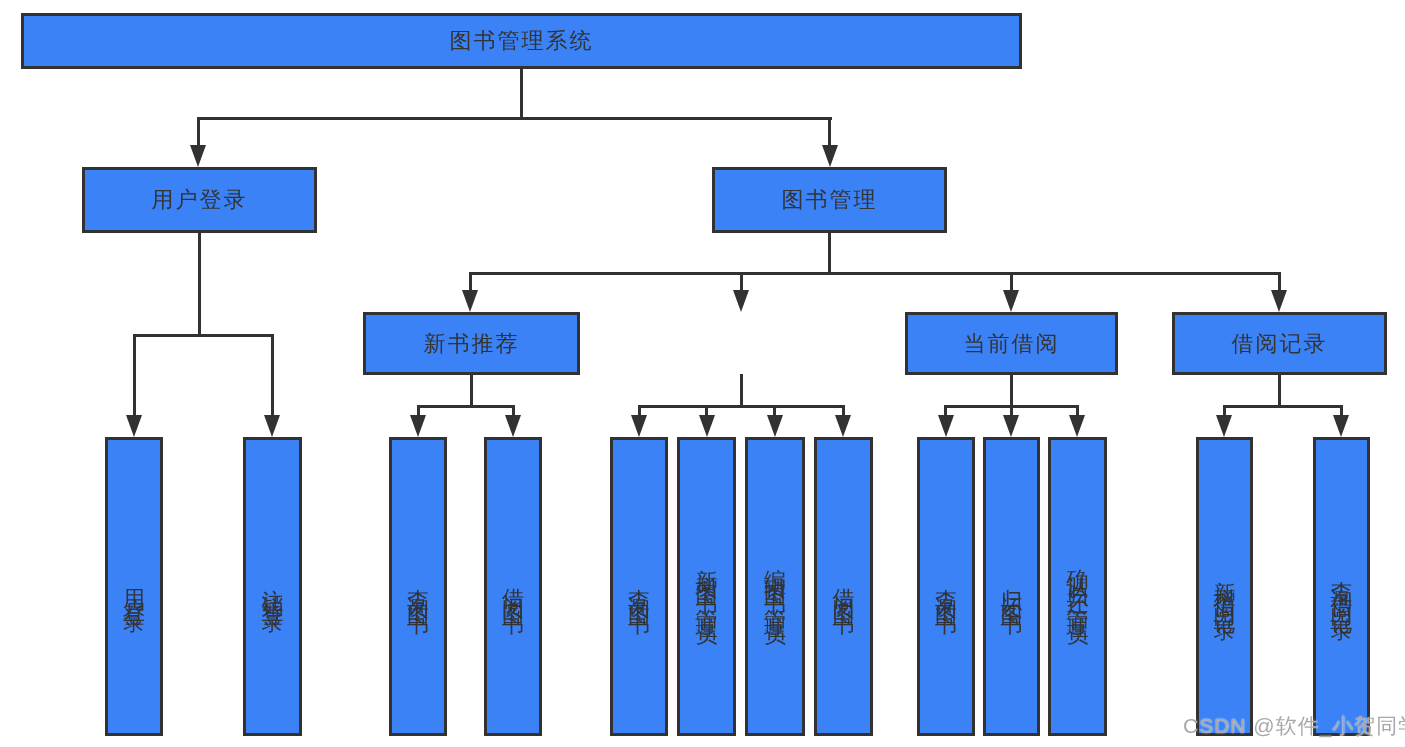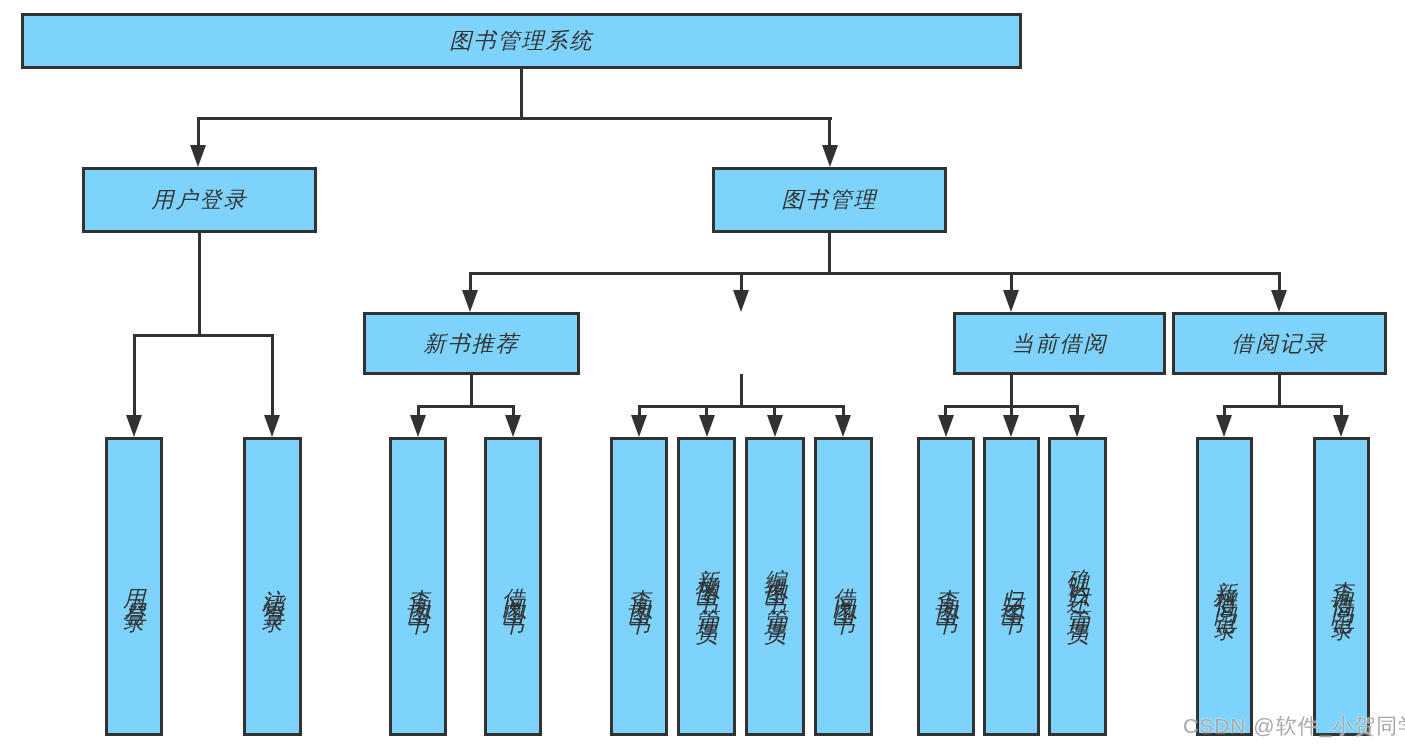--- a/index.html
+++ b/index.html
@@ -13,25 +13,24 @@
     position:relative;
     width:1405px;height:747px;
     background:var(--background);
     font-family:"Liberation Sans","DejaVu Sans",sans-serif;
     color:var(--text);
     overflow:hidden;
   }
   .box{
     position:absolute;
     box-sizing:border-box;
-    background:#7dd3fc;
+    background:#3b82f6;
     border:3px solid var(--line);
     display:flex;align-items:center;justify-content:center;
     z-index:1;
-    font-style:italic;
   }
   .hbox{font-size:22px;letter-spacing:2px;white-space:nowrap;}
   .vbox{
     writing-mode:vertical-rl;
     text-orientation:mixed;
     font-size:22px;
     letter-spacing:8px;
     line-height:1;
   }
   .vline{position:absolute;width:3px;background:var(--line);z-index:0;}
@@ -116,21 +115,21 @@
   <div class="arrow" style="left:1216px;top:415px;"></div>
   <div class="vline" style="left:1340px;top:405px;height:12px;"></div>
   <div class="arrow" style="left:1333px;top:415px;"></div>
 
   <div class="box hbox" style="left:21px;top:13px;width:1001px;height:56px;">图书管理系统</div>
 
   <div class="box hbox" style="left:82px;top:167px;width:235px;height:66px;">用户登录</div>
   <div class="box hbox" style="left:712px;top:167px;width:235px;height:66px;">图书管理</div>
 
   <div class="box hbox" style="left:363px;top:312px;width:217px;height:63px;">新书推荐</div>
-  <div class="box hbox" style="left:905px;top:312px;width:213px;height:63px;margin-left:48px;">当前借阅</div>
+  <div class="box hbox" style="left:905px;top:312px;width:213px;height:63px;">当前借阅</div>
   <div class="box hbox" style="left:1172px;top:312px;width:215px;height:63px;">借阅记录</div>
 
   <div class="box vbox" style="left:105px;top:437px;width:58px;height:299px;">用户登录</div>
   <div class="box vbox" style="left:243px;top:437px;width:59px;height:299px;">注销登录</div>
 
   <div class="box vbox" style="left:389px;top:437px;width:58px;height:299px;">查询图书</div>
   <div class="box vbox" style="left:484px;top:437px;width:58px;height:299px;">借阅图书</div>
 
   <div class="box vbox" style="left:610px;top:437px;width:58px;height:299px;">查询图书</div>
   <div class="box vbox" style="left:677px;top:437px;width:59px;height:299px;">新增图书（管理员）</div>

